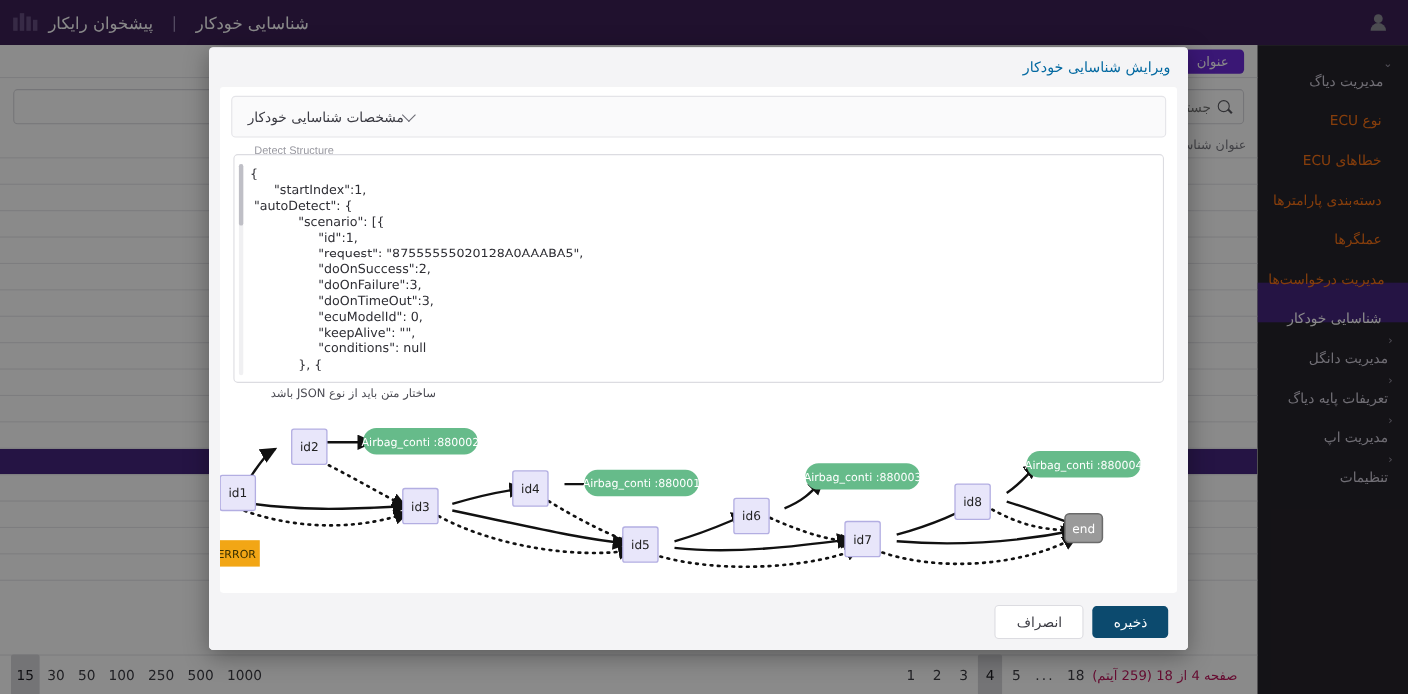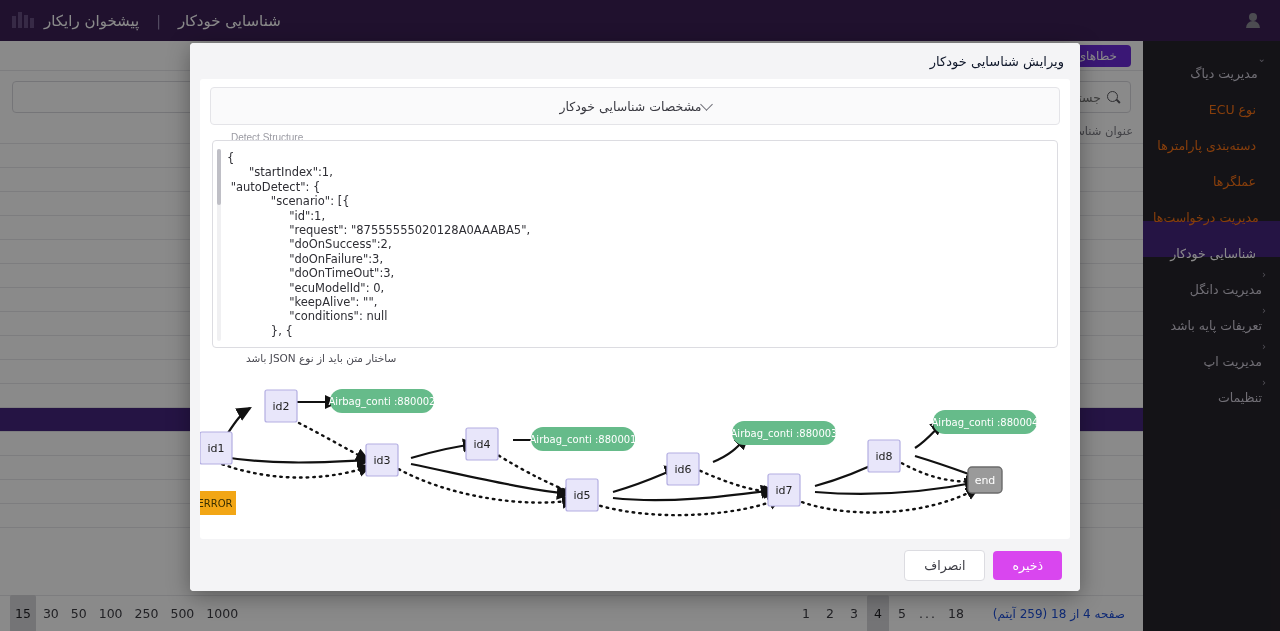--- a/index.html
+++ b/index.html
@@ -115,48 +115,48 @@
     display: flex; align-items: center; justify-content: space-between;
     padding: 0 10px; direction: rtl;
   }
   .pg-group { display: flex; align-items: center; gap: 2px; }
   .pg-btn {
     min-width: 22px; height: 37px; padding: 0 5px;
     display: flex; align-items: center; justify-content: center;
     font-size: 12.5px; color: #3d3d44; border-radius: 2px;
   }
   .pg-btn.on { background: #d6d6da; color: #1f1f24; }
-  .pg-info { font-size: 12px; color: #1d4ed8; margin-right: 8px; margin-left: 22px; }
+  .pg-info { font-size: 12px; color: #be185d; margin-right: 8px; }
   .pg-dots { color: #3d3d44; letter-spacing: 2px; padding: 0 4px; font-size: 12.5px; }
 
   
   .overlay {
     position: absolute; inset: 0; background: rgba(0,0,0,0.46);
   }
 
   
   .modal {
     position: absolute; top: 43px; left: 190px; width: 890px; height: 548px;
     background: #f4f4f6; border-radius: 4px;
     box-shadow: 0 5px 22px rgba(0,0,0,.35);
     display: flex; flex-direction: column; overflow: hidden;
   }
   .modal-head {
     height: 36px; display: flex; align-items: center; justify-content: flex-start;
     padding: 0 16px; background: #f4f4f6;
   }
-  .modal-title { font-size: 13px; color: #0f172a; }
+  .modal-title { font-size: 13px; color: #0369a1; }
   .modal-body {
     flex: 1; background: #ffffff; margin: 0 10px; border-radius: 3px;
     padding: 8px 10px 0; overflow: hidden; position: relative;
   }
   .accordion {
     border: 1px solid #e4e4e8; border-radius: 4px; background: #fafafb;
     height: 38px; display: flex; align-items: center;
-    justify-content: center; padding: 0 14px;
+    justify-content: flex-end; padding: 0 14px;
   }
   .accordion-title { font-size: 12.5px; color: #3a3a42; }
   .chev-down {
     width: 9px; height: 9px; border-right: 1.6px solid #6d6d76;
     border-bottom: 1.6px solid #6d6d76; transform: rotate(45deg);
     margin-bottom: 4px;
   }
 
   .field-wrap { position: relative; margin: 15px 2px 0; }
   .field-legend {
@@ -191,21 +191,21 @@
   .graph-wrap {
     margin: 10px 2px 0; height: 160px; background: #ffffff; position: relative;
   }
   .graph-wrap svg { display: block; }
 
   .modal-foot {
     height: 52px; display: flex; align-items: center; gap: 8px;
     padding: 0 18px; background: #f4f4f6;
   }
   .btn-save {
-    background: #d946ef; color: #ffffff; border: none;
+    background: #0c4a6e; color: #ffffff; border: none;
     font-size: 12.5px; padding: 7px 19px; border-radius: 4px;
     font-family: inherit;
   }
   .btn-cancel {
     background: #ffffff; color: #3a3a42; border: 1px solid #dcdce1;
     font-size: 12.5px; padding: 7px 19px; border-radius: 4px;
     font-family: inherit;
   }
 </style>
 </head>
@@ -232,55 +232,59 @@
         <div class="side-item group">
           <span class="side-chevron">⌄</span>
           <span class="side-label">مدیریت دیاگ</span>
         </div>
         <div class="side-item">
           <span style="width: 10px;"></span>
           <span class="side-label">نوع ECU</span>
         </div>
         <div class="side-item">
           <span style="width: 10px;"></span>
+          <span class="side-label">خطاهای ECU</span>
+        </div>
+        <div class="side-item">
+          <span style="width: 10px;"></span>
           <span class="side-label">دسته‌بندی پارامترها</span>
         </div>
         <div class="side-item">
           <span style="width: 10px;"></span>
           <span class="side-label">عملگرها</span>
         </div>
         <div class="side-item">
           <span style="width: 10px;"></span>
           <span class="side-label">مدیریت درخواست‌ها</span>
         </div>
         <div class="side-item active">
           <span style="width: 10px;"></span>
           <span class="side-label">شناسایی خودکار</span>
         </div>
         <div class="side-item group">
           <span class="side-chevron">‹</span>
           <span class="side-label">مدیریت دانگل</span>
         </div>
         <div class="side-item group">
           <span class="side-chevron">‹</span>
-          <span class="side-label">تعریفات پایه باشد</span>
+          <span class="side-label">تعریفات پایه دیاگ</span>
         </div>
         <div class="side-item group">
           <span class="side-chevron">‹</span>
           <span class="side-label">مدیریت اپ</span>
         </div>
         <div class="side-item group">
           <span class="side-chevron">‹</span>
           <span class="side-label">تنظیمات</span>
         </div>
       </nav>
 
     <div class="content">
       <div class="content-toolbar">
-        <button class="add-btn">خطاهای</button>
+        <button class="add-btn">عنوان</button>
       </div>
       <div class="search-row">
         <div class="search-box">
           <span class="mag"></span>
           <input class="search-input" type="text" placeholder="جستجو..." style="">
         </div>
       </div>
       <table class="tbl">
         <thead>
           <tr id="tbl-head-row">

